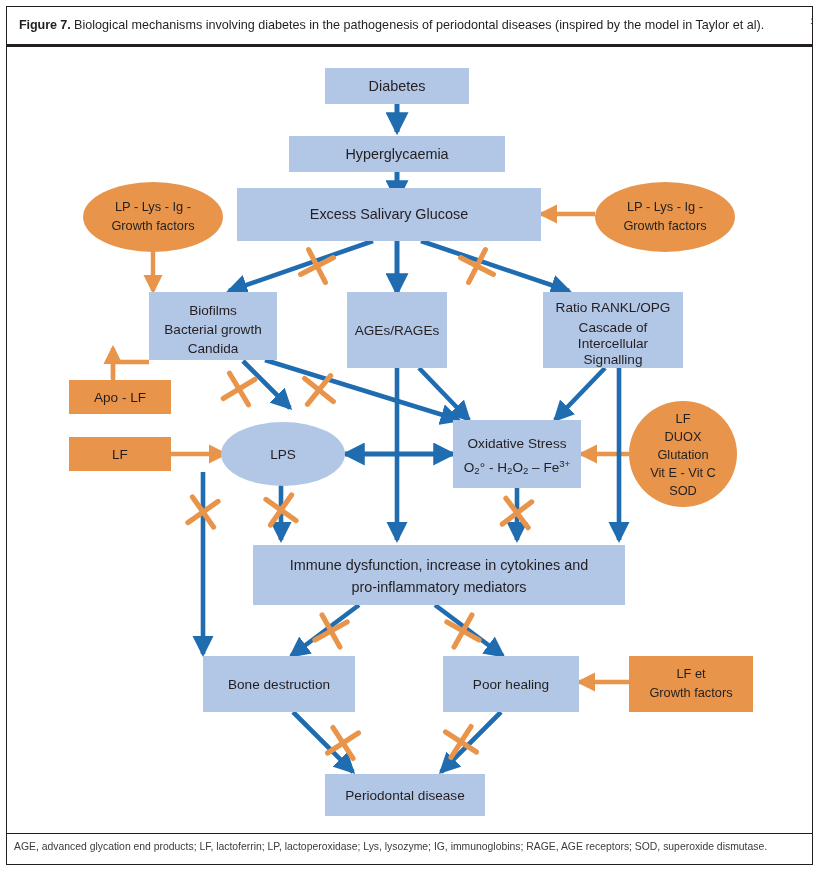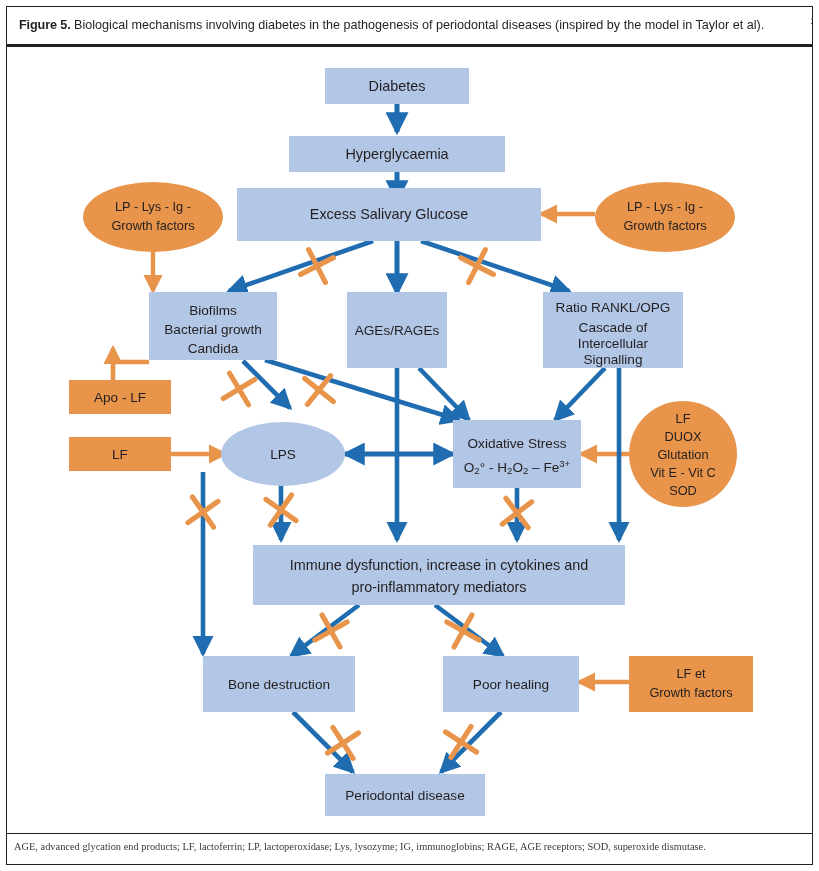--- a/index.html
+++ b/index.html
@@ -68,21 +68,20 @@
   .footnote {
     position: absolute;
     left: 14px;
     top: 840px;
     width: 795px;
     font-size: 10.4px;
     line-height: 1.3;
     color: #3b3b3b;
     white-space: nowrap;
     overflow: hidden;
-    font-family: Liberation Serif, serif;
   }
   #diagram {
     position: absolute;
     left: 7px;
     top: 48px;
     width: 805px;
     height: 785px;
     display: block;
   }
   .node-label {
@@ -96,21 +95,21 @@
   .nl-13 { font-size: 12.8px; }
 </style>
 </head>
 <body>
 
 <div id="figure-root">
 
   <div class="outer-frame"></div>
 
   <div class="caption-bar">
-    <span class="fig-label">Figure 5.</span>
+    <span class="fig-label">Figure 7.</span>
     <span class="cap-text">Biological mechanisms involving diabetes in the pathogenesis of periodontal diseases (inspired by the model in Taylor </span><span class="ital">et al</span><span class="cap-text">).</span><sup>19</sup>
   </div>
   <div class="caption-rule"></div>
 
   <svg id="diagram" viewBox="0 0 805 785">
     <defs>
       <marker id="ah-blue" viewBox="0 0 10 10" refX="8.6" refY="5" markerWidth="4.6" markerHeight="4.6" orient="auto-start-reverse">
         <path d="M 0 0 L 10 5 L 0 10 z" fill="#1f6cb0"></path>
       </marker>
       <marker id="ah-blue-start" viewBox="0 0 10 10" refX="8.6" refY="5" markerWidth="4.6" markerHeight="4.6" orient="auto-start-reverse">

